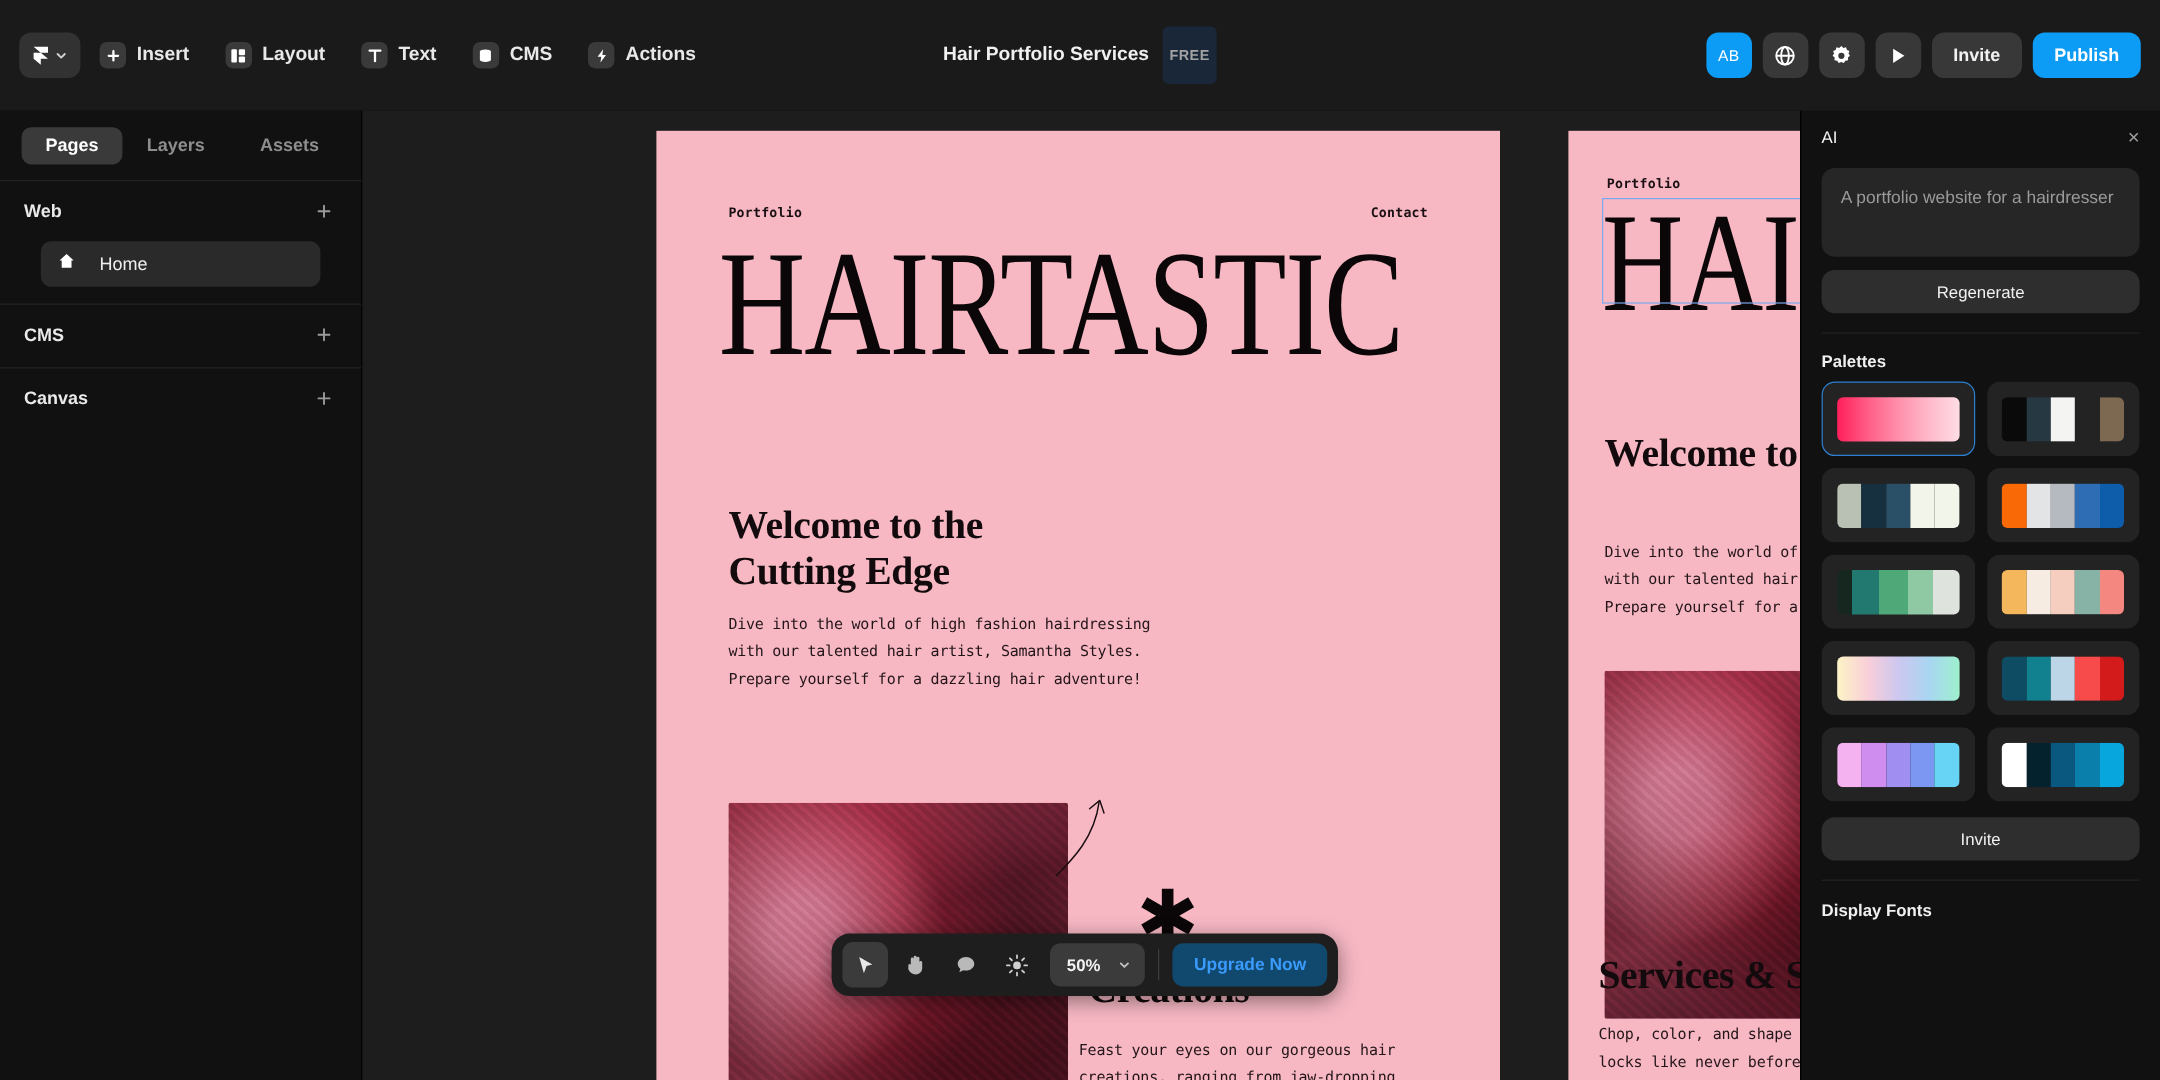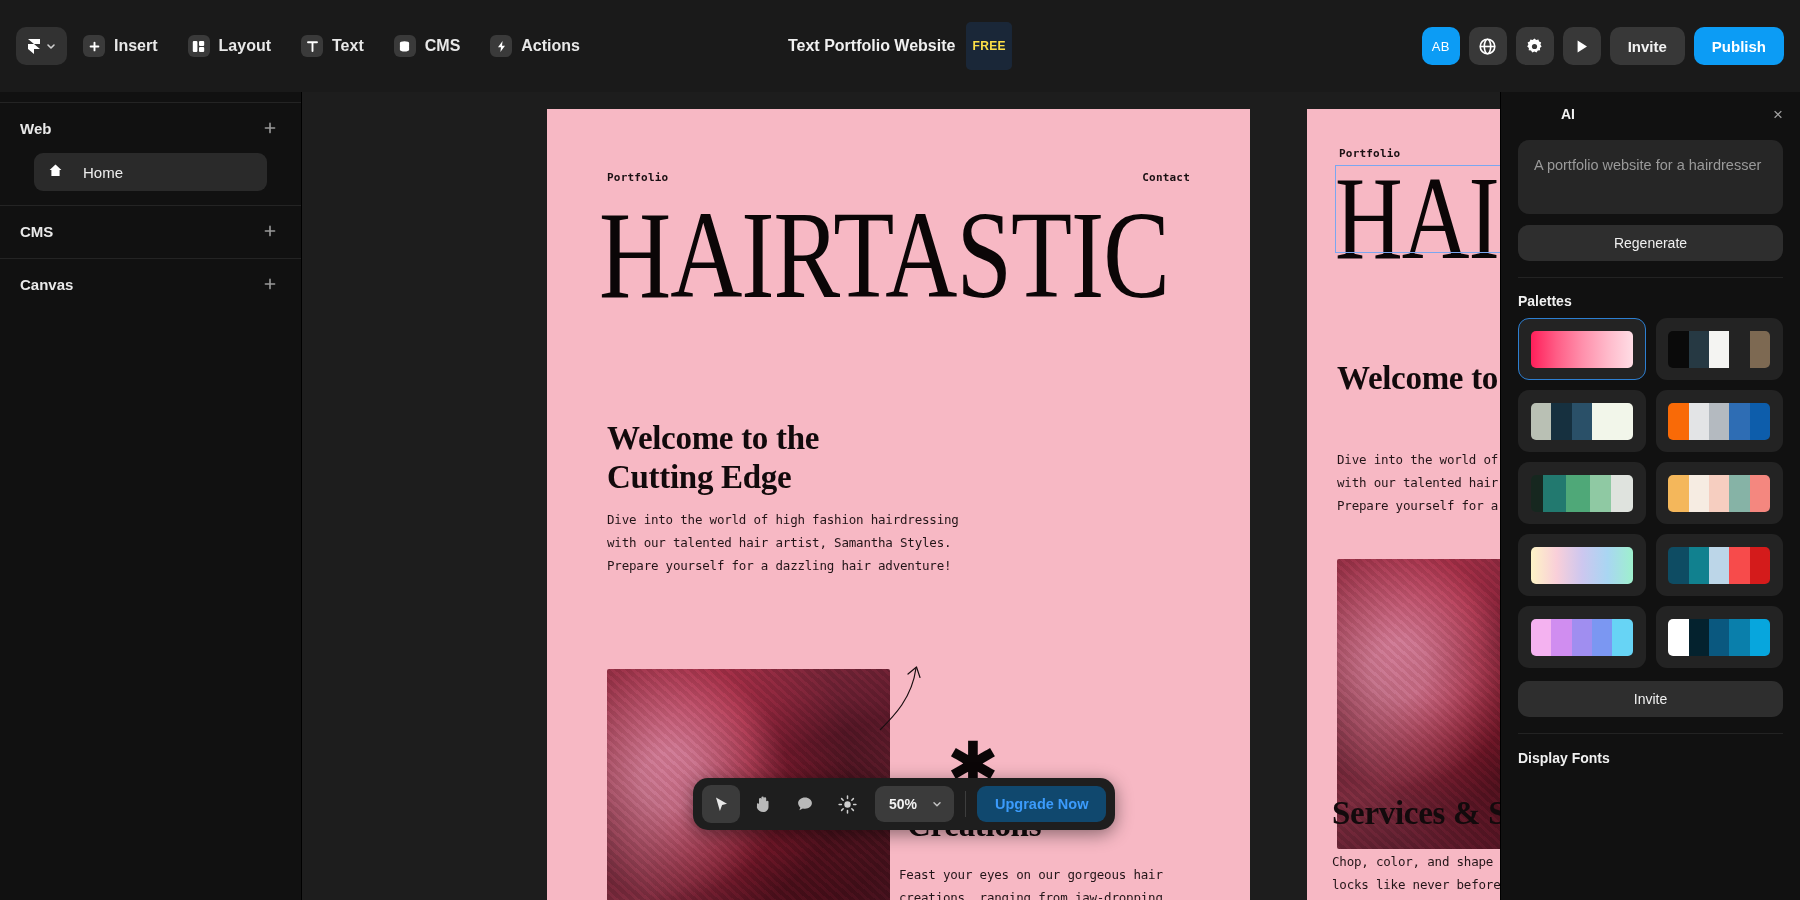--- a/index.html
+++ b/index.html
@@ -38,21 +38,21 @@
     display: flex; align-items: center; justify-content: center; flex: none;
   }
   .menu-ico svg { display: block; }
 
   .tb-center {
     position: absolute; left: 50%; top: 50%; transform: translate(-50%,-50%);
     display: flex; align-items: center; gap: 11px;
   }
   .doc-title { color: #f0f0f0; font-size: 16px; font-weight: 700; }
   .free-badge {
-    color: #fde047; font-size: 12px; font-weight: 700; letter-spacing: .4px;
+    color: #a3a3a3; font-size: 12px; font-weight: 700; letter-spacing: .4px;
     background: rgba(30,110,220,.16); border-radius: 5px; padding: 17px 6px;
   }
 
   .tb-right {
     position: absolute; right: 16px; top: 50%; transform: translateY(-50%);
     display: flex; align-items: center; gap: 9px;
   }
   .sq-btn {
     width: 38px; height: 38px; border-radius: 10px; background: #383838;
     display: flex; align-items: center; justify-content: center; cursor: pointer;
@@ -166,21 +166,21 @@
   
   .ai-panel {
     position: absolute; right: 0; top: 92px; width: 300px; height: 808px;
     background: #111111; border-left: 1px solid #000;
     z-index: 40; overflow: hidden;
   }
   .ai-head {
     display: flex; align-items: center; justify-content: space-between;
     height: 44px; padding: 0 17px 0 17px;
   }
-  .ai-title { color: #f2f2f2; font-size: 14px; font-weight: 700; margin-left: 43px; }
+  .ai-title { color: #f2f2f2; font-size: 14px; font-weight: 400; }
   .ai-close { color: #a0a0a0; font-size: 17px; cursor: pointer; line-height: 1; }
   .ai-prompt {
     margin: 4px 17px 0 17px; background: #262626; border-radius: 11px;
     padding: 15px 16px; color: #9a9a9a; font-size: 14.5px; line-height: 1.5;
     min-height: 74px; cursor: text;
   }
   .ai-btn {
     margin: 11px 17px 0 17px; background: #2e2e2e; border-radius: 11px;
     height: 36px; display: flex; align-items: center; justify-content: center;
     color: #f0f0f0; font-size: 14px; font-weight: 400; cursor: pointer;
@@ -268,21 +268,21 @@
         <span class="menu-ico">
           <svg width="13" height="13" viewBox="0 0 13 13">
               <path d="M7.6 1L3 7.2h3L5.4 12 10 5.8H7L7.6 1z" fill="#ffffff"></path>
             </svg>
         </span>
         <span>Actions</span>
       </div>
     </div>
 
     <div class="tb-center">
-      <span class="doc-title">Text Portfolio Website</span>
+      <span class="doc-title">Hair Portfolio Services</span>
       <span class="free-badge">FREE</span>
     </div>
 
     <div class="tb-right">
       <div class="sq-btn avatar">AB</div>
       <div class="sq-btn">
         <svg width="19" height="19" viewBox="0 0 19 19">
           <circle cx="9.5" cy="9.5" r="7.3" stroke="#ffffff" stroke-width="1.6" fill="none"></circle>
           <ellipse cx="9.5" cy="9.5" rx="3.2" ry="7.3" stroke="#ffffff" stroke-width="1.6" fill="none"></ellipse>
           <path d="M2.3 9.5h14.4" stroke="#ffffff" stroke-width="1.6"></path>
@@ -298,20 +298,26 @@
         <svg width="17" height="17" viewBox="0 0 17 17">
             <path d="M4.6 2.6l9.4 5.9-9.4 5.9V2.6z" fill="#ffffff"></path>
           </svg>
       </div>
       <div class="pill-btn">Invite</div>
       <div class="pill-btn primary">Publish</div>
     </div>
   </div>
 
   <div class="sidebar">
+    <div class="seg">
+      <div class="seg-item active">Pages</div>
+      <div class="seg-item">Layers</div>
+      <div class="seg-sep"></div>
+      <div class="seg-item">Assets</div>
+    </div>
     <div class="sb-divider"></div>
 
     <div class="sb-group-head">
       <span class="sb-group-title">Web</span>
       <span class="plus-btn">
         <svg width="14" height="14" viewBox="0 0 14 14">
             <path d="M7 2.4v9.2M2.4 7h9.2" stroke="#9a9a9a" stroke-width="1.6" stroke-linecap="round"></path>
           </svg>
       </span>
     </div>

